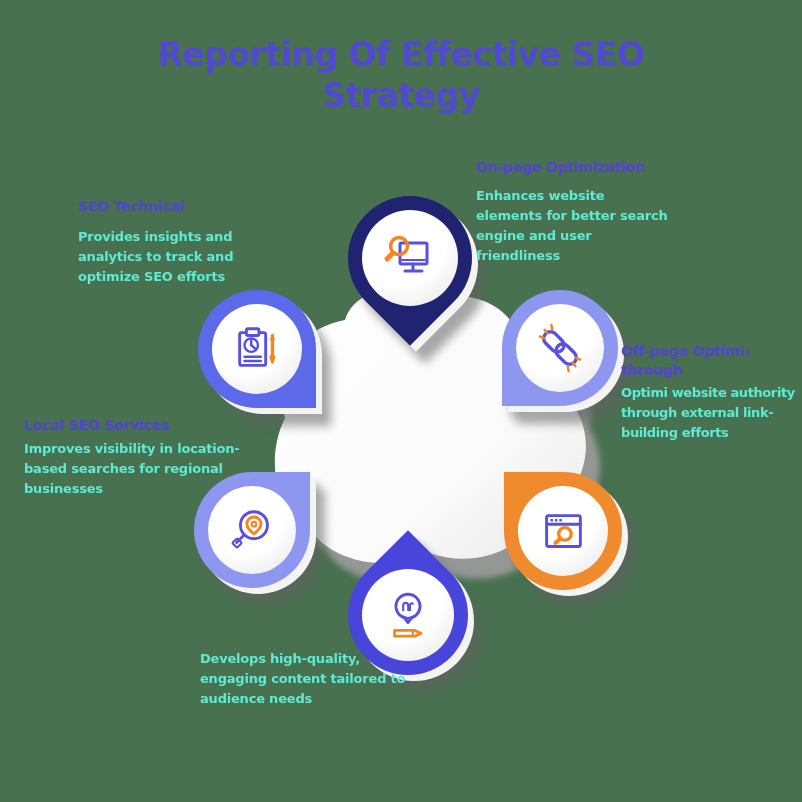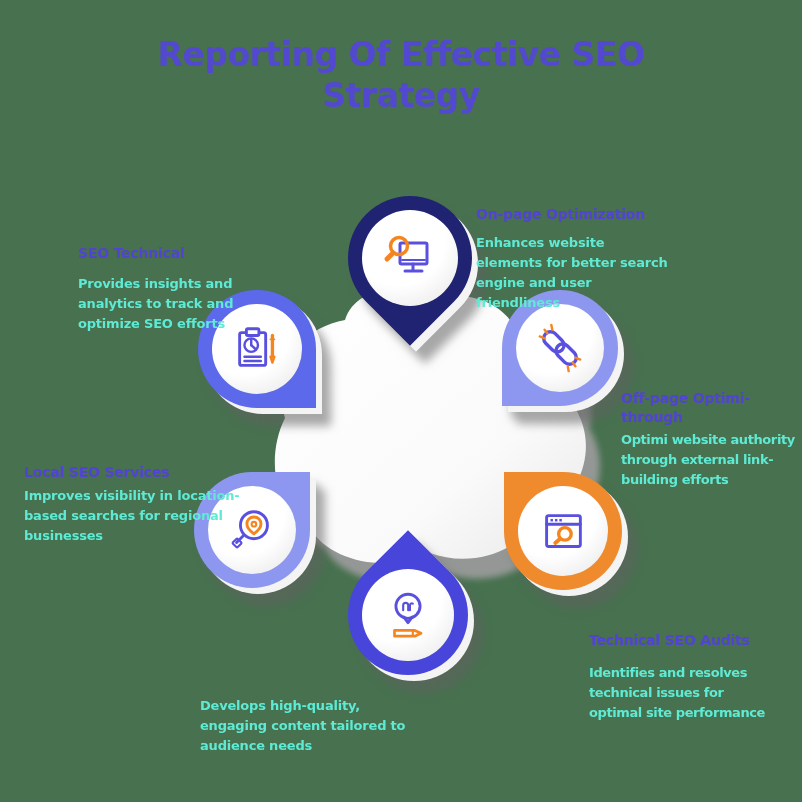--- a/index.html
+++ b/index.html
@@ -49,21 +49,21 @@
   #node-local    {left:194px;top:472px;width:116px;height:116px;}
 
   #node-onpage    .pin{background:#202372;}
   #node-reporting .pin{background:#5c69ea;}
   #node-offpage   .pin{background:#8d97f0;}
   #node-technical .pin{background:#ef8a2d;}
   #node-content   .pin{background:#4845da;}
   #node-local     .pin{background:#8d97f0;}
 
   
-  .tb{position:absolute;z-index:3;margin-top:47px;}
+  .tb{position:absolute;z-index:3;}
   .tb .hd{
     font-size:14px;line-height:19px;font-weight:bold;
     color:#5243d2;margin:0 0 11px 0;letter-spacing:-0.2px;
   }
   .tb .bd{
     font-size:13px;line-height:20px;font-weight:bold;
     color:#5eead4;margin:0;letter-spacing:-0.2px;
   }
   #tb-reporting{left:78px; top:197px;width:185px;}
   #tb-onpage   {left:476px;top:158px;width:192px;} #tb-onpage .hd{margin-bottom:9px;}
@@ -207,24 +207,20 @@
   <div class="tb" id="tb-onpage">
     <div class="hd">On-page Optimization</div>
     <p class="bd">Enhances website elements for better search engine and user friendliness</p>
   </div>
 
   <div class="tb" id="tb-offpage">
     <div class="hd">Off-page Optimi­through</div>
     <p class="bd">Optimi website authority through external link-building efforts</p>
   </div>
 
-  <div class="tb" id="tb-technical">
-    <div class="hd">Technical SEO Audits</div>
-    <p class="bd">Identifies and resolves technical issues for optimal site performance</p>
-  </div>
 
   <div class="tb" id="tb-content">
     <p class="bd">Develops high-quality, engaging content tailored to audience needs</p>
   </div>
 
   <div class="tb" id="tb-local">
     <div class="hd">Local SEO Services</div>
     <p class="bd">Improves visibility in location-based searches for regional businesses</p>
   </div>
 

